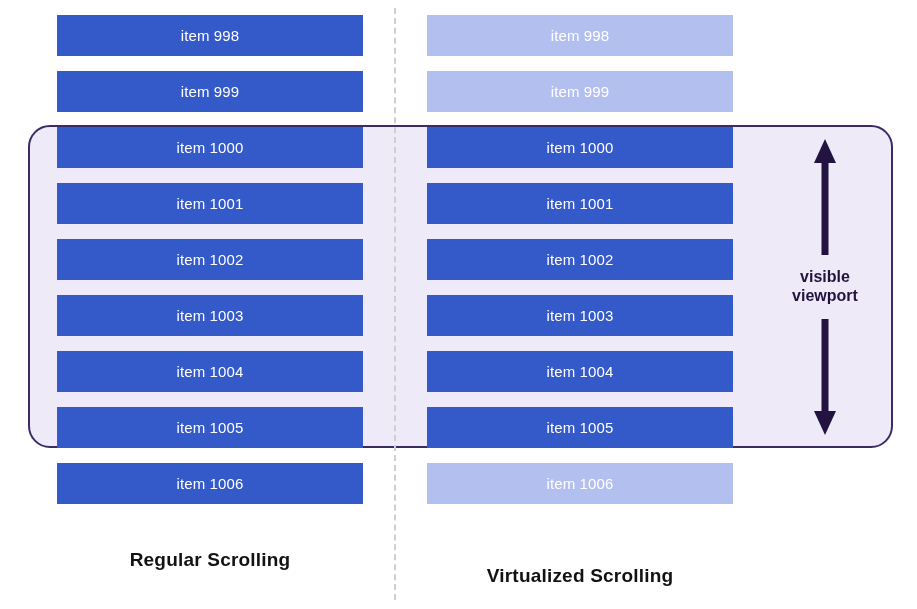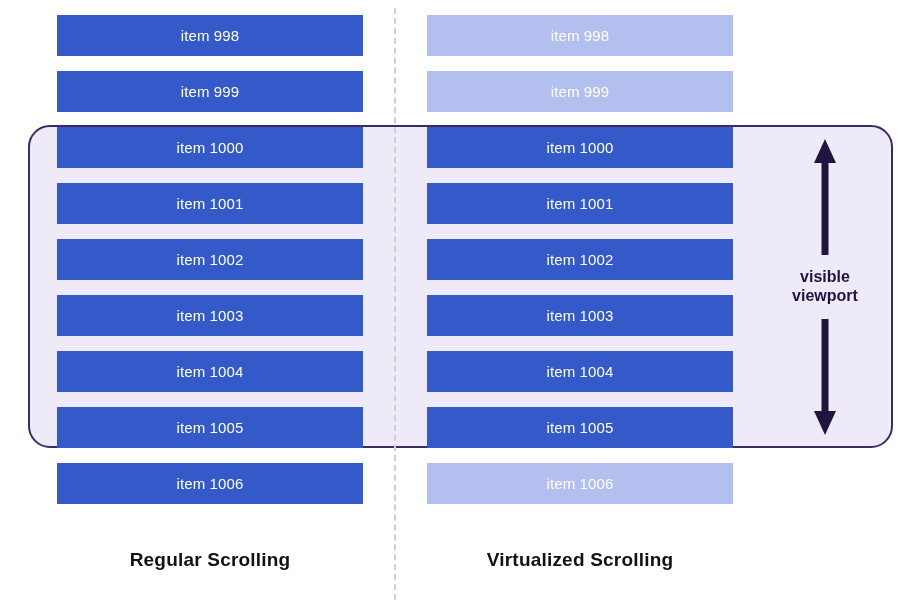--- a/index.html
+++ b/index.html
@@ -78,21 +78,21 @@
     position: absolute;
     top: 549px;
     width: 306px;
     text-align: center;
     font-size: 19px;
     font-weight: bold;
     color: #121212;
     letter-spacing: 0.2px;
   }
   .cap-left  { left: 57px; }
-  .cap-right { left: 427px; }
+  .cap-right { left: 427px; margin-top: 16px; }
 
   
   .annotation {
     position: absolute;
     left: 755px;
     top: 137px;
     width: 140px;
     height: 300px;
     display: flex;
     flex-direction: column;

